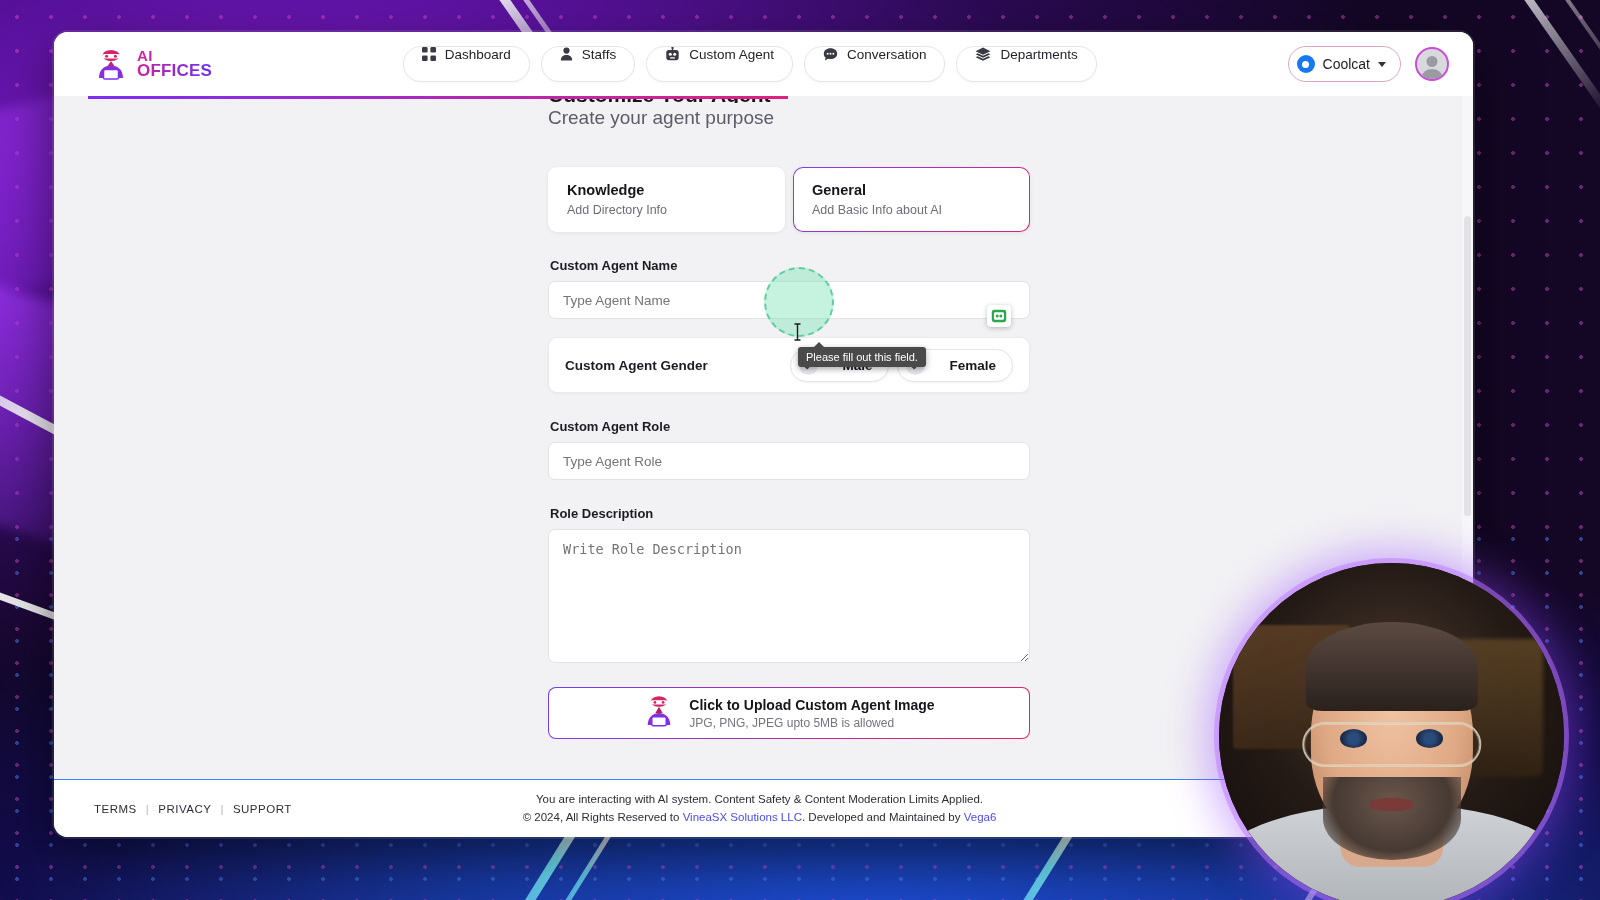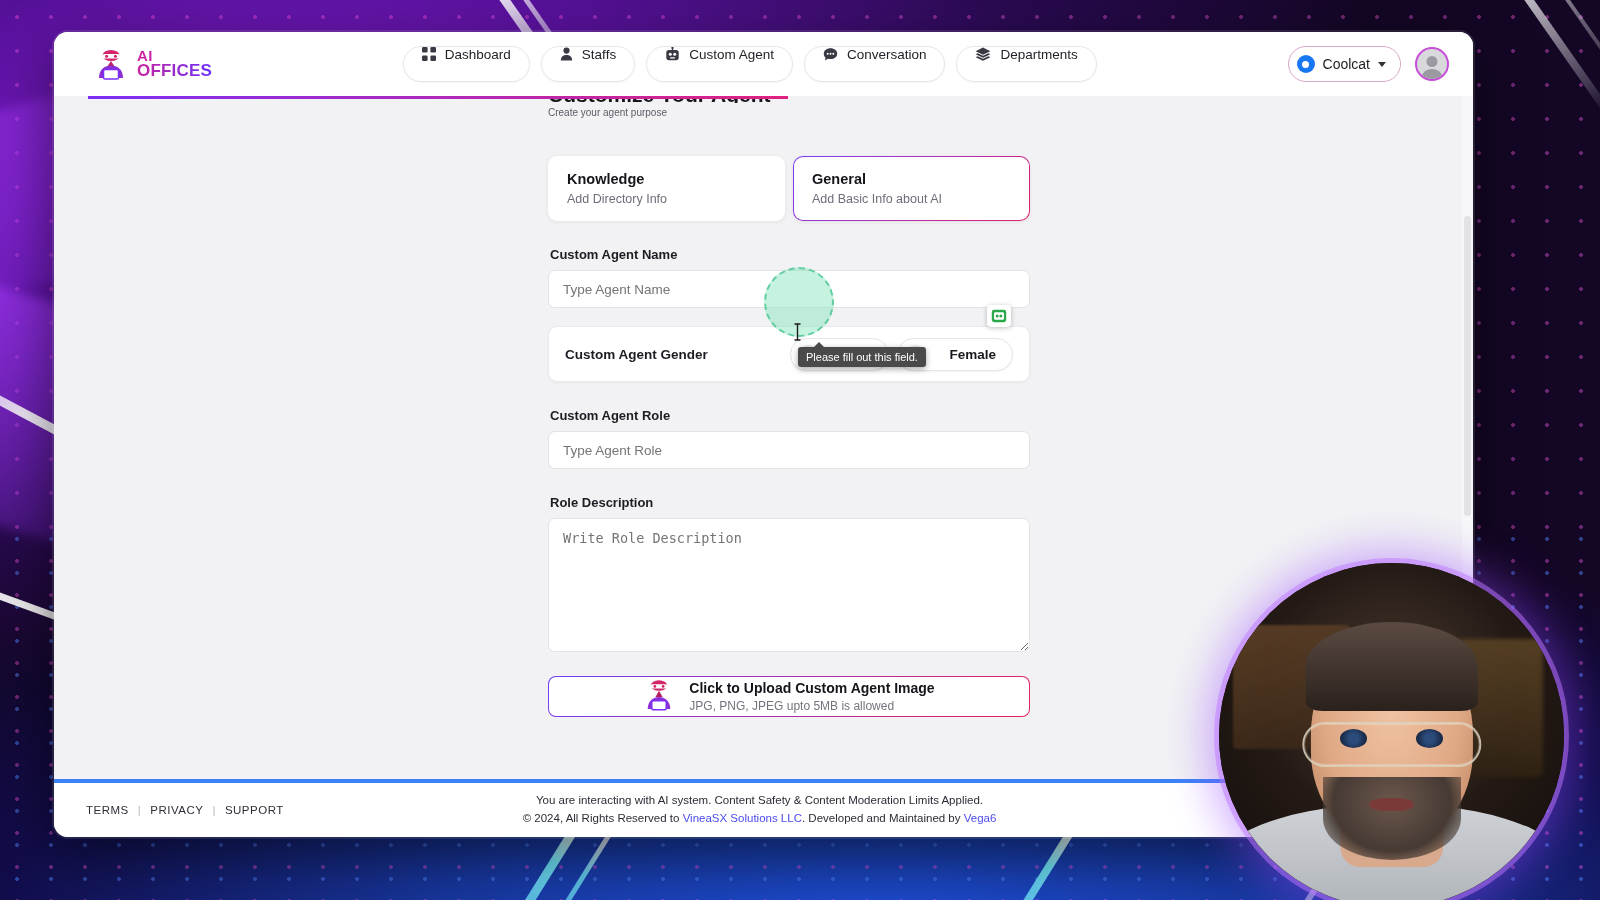--- a/index.html
+++ b/index.html
@@ -114,21 +114,21 @@
     background: linear-gradient(90deg,#7b2ff7,#e0217e);
     z-index: 4;
   }
   .content { position: absolute; inset: 0; padding: 0 0 0 0; }
 
   .page-head { text-align: left; padding-left: 494px; padding-top: 0; }
   .page-title {
     font-size: 21px; font-weight: bold; color: #16161c;
     margin-top: -13px; height: 20px; overflow: hidden;
   }
-  .page-sub { font-size: 10px; color: #5c5c68; margin-top: 4px; }
+  .page-sub { font-size: 19px; color: #5c5c68; margin-top: 4px; }
 
   .form-col { width: 482px; margin-left: 494px; }
 
   
   .tabs { display: flex; gap: 8px; margin-top: 38px; }
   .tab {
     flex: 1; background: #fff; border-radius: 9px; padding: 14px 18px;
     border: 1px solid transparent; box-shadow: 0 1px 4px rgba(0,0,0,.07);
     cursor: pointer; position: relative;
   }
@@ -182,21 +182,21 @@
     box-shadow: 0 1px 2px rgba(0,0,0,.05);
   }
   .chk {
     width: 19px; height: 19px; border-radius: 50%; background: #e9e9ee;
     display: flex; align-items: center; justify-content: center;
   }
   .chk svg { display: block; }
 
   
   .upload {
-    margin-top: 20px; height: 41px; border-radius: 8px;
+    margin-top: 20px; height: 52px; border-radius: 8px;
     background: linear-gradient(#fff,#fff) padding-box,
                 linear-gradient(135deg,#6f3ff7,#e8215f) border-box;
     border: 1.6px solid transparent;
     display: flex; align-items: center; justify-content: center; gap: 14px;
     cursor: pointer;
   }
   .upload-txt .t { font-size: 14px; font-weight: bold; color: #15151b; }
   .upload-txt .s { font-size: 12px; color: #74747f; margin-top: 3px; }
 
   .next-btn {
@@ -204,22 +204,22 @@
     background: linear-gradient(90deg,#8b3ef0 0%, #b637c2 45%, #ef1f63 100%);
     color: #fff; font-size: 13.5px; font-weight: bold;
     display: flex; align-items: center; justify-content: center;
     cursor: pointer; border: none; width: 100%;
     font-family: "Liberation Sans", sans-serif;
   }
 
   
   .footer {
     flex: 0 0 58px; background: #fff; position: relative;
-    display: flex; align-items: center; padding: 0 32px;
-    border-top: 4px solid #3b82f6;
+    display: flex; align-items: center; padding: 0 40px;
+    border-top: 1px solid #3b82f6;
   }
   .legal { display: flex; align-items: center; font-size: 11.5px; color: #2e2e38; letter-spacing: .5px; }
   .legal a { color: #2e2e38; text-decoration: none; cursor: pointer; }
   .legal .sep { margin: 0 9px; color: #b9b9c2; }
   .foot-center {
     position: absolute; left: 0; right: 8px; text-align: center;
     font-size: 11.5px; color: #2c2c36; line-height: 1.55;
     pointer-events: none;
   }
   .foot-center a { color: #4c4cf0; text-decoration: none; pointer-events: auto; }

